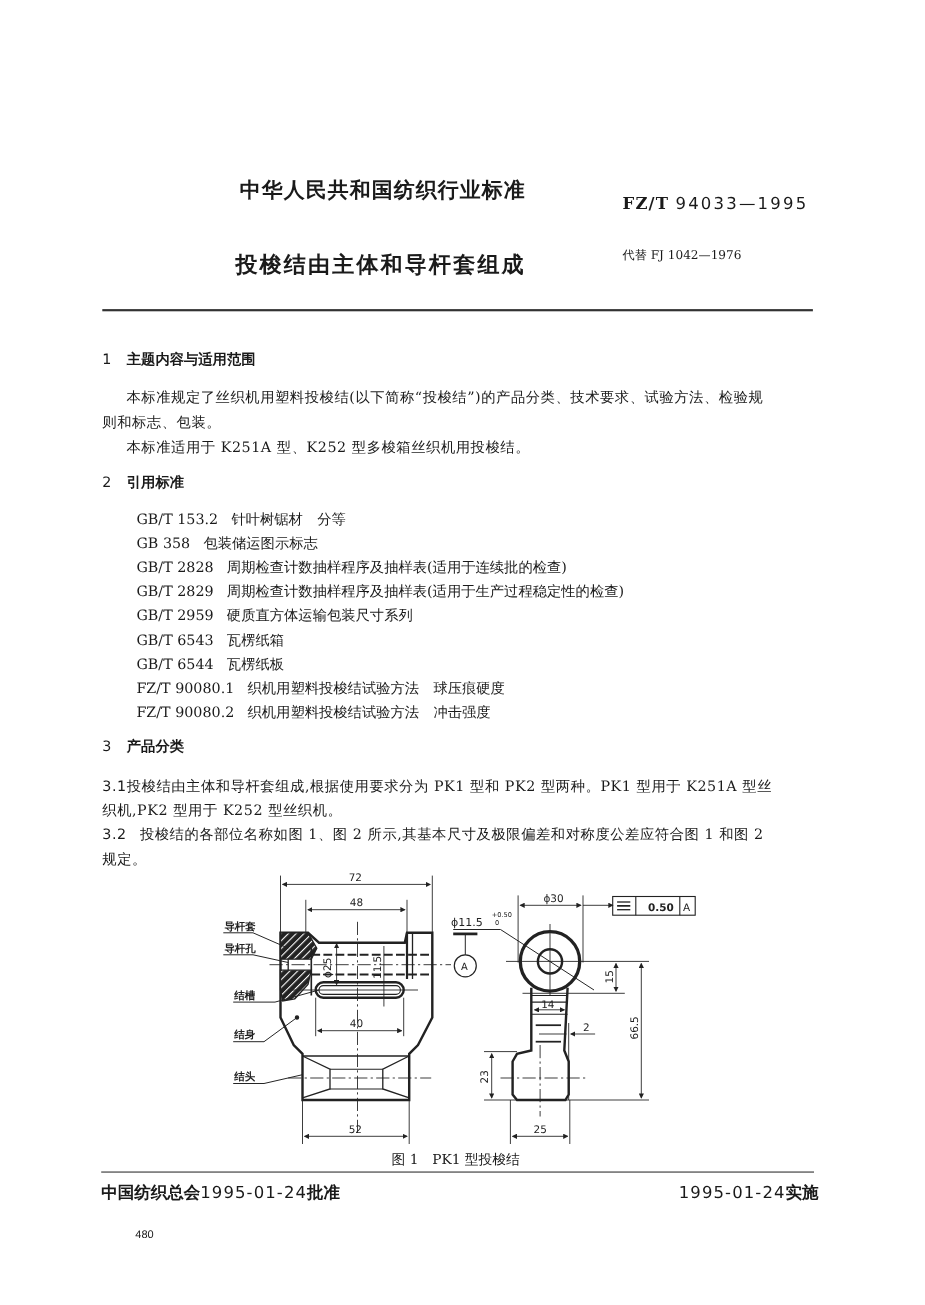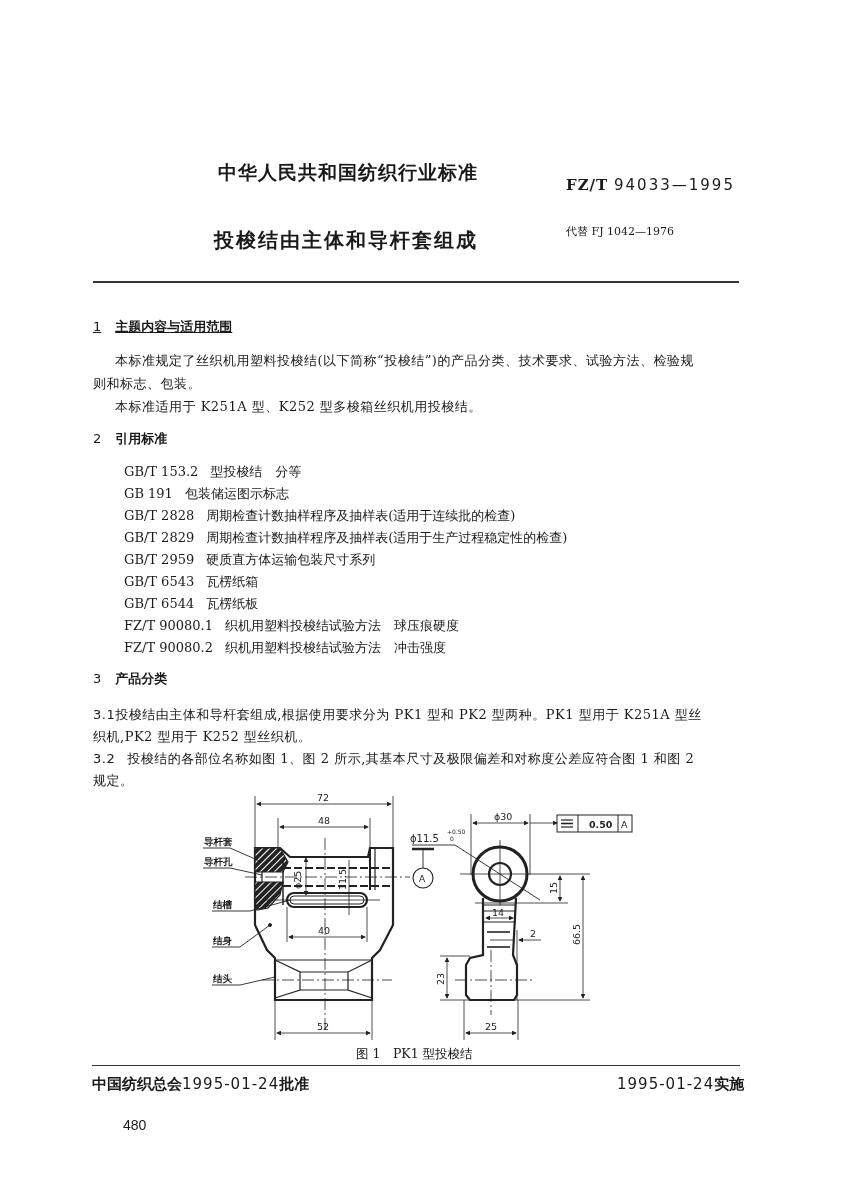--- a/index.html
+++ b/index.html
@@ -21,53 +21,53 @@
   .sec-head .num { font-family: "DejaVu Sans", sans-serif; font-weight: normal; margin-right: 14px; }
   .para { font-size: 13px; letter-spacing: 0.5px; }
   .ref-row { font-size: 13px; }
   .ref-row .code { display: inline-block; }
   .ref-row .title { margin-left: 12px; }
 
   .fig-caption { left: 356px; top: 1046px; font-size: 12.5px; }
   .footer-left { left: 92px; top: 1075px; font-size: 15px; font-weight: bold; }
   .footer-left .date, .footer-right .date { font-family: "DejaVu Sans", sans-serif; font-weight: normal; letter-spacing: 1px; }
   .footer-right { left: 617px; top: 1075px; font-size: 15px; font-weight: bold; }
-  .page-num { left: 123px; top: 1117px; font-size: 14px; font-family: "Liberation Sans", sans-serif; }
+  .page-num { left: 123px; top: 1117px; font-size: 10px; font-family: "Liberation Sans", sans-serif; }
 
   svg text { font-family: "DejaVu Sans", sans-serif; }
 </style>
 </head>
 <body>
 
 <div class="abs org-title">中华人民共和国纺织行业标准</div>
 <div class="abs std-code">
   <span class="prefix">FZ/T</span>
   <span class="num">94033—1995</span>
 </div>
 <div class="abs doc-title">投梭结由主体和导杆套组成</div>
 <div class="abs replaces">代替 FJ 1042—1976</div>
 
 <div class="rule" style="left:93px; top:281px; width:646px;"></div>
 
-<div class="abs sec-head" style="left:93px; top:318px;text-decoration:underline;">
+<div class="abs sec-head" style="left:93px; top:318px;">
   <span class="num">1</span><span>主题内容与适用范围</span>
 </div>
 <div class="abs para" style="left:115px; top:352px;">本标准规定了丝织机用塑料投梭结(以下简称“投梭结”)的产品分类、技术要求、试验方法、检验规</div>
 <div class="abs para" style="left:93px; top:375px;">则和标志、包装。</div>
 <div class="abs para" style="left:115px; top:398px;">本标准适用于 K251A 型、K252 型多梭箱丝织机用投梭结。</div>
 
 <div class="abs sec-head" style="left:93px; top:430px;">
   <span class="num">2</span><span>引用标准</span>
 </div>
 
 <div class="abs ref-row" style="left:124px; top:463px;">
-  <span class="code">GB/T 153.2</span><span class="title">型投梭结　分等</span>
+  <span class="code">GB/T 153.2</span><span class="title">针叶树锯材　分等</span>
 </div>
 <div class="abs ref-row" style="left:124px; top:485px;">
-  <span class="code">GB 191</span><span class="title">包装储运图示标志</span>
+  <span class="code">GB 358</span><span class="title">包装储运图示标志</span>
 </div>
 <div class="abs ref-row" style="left:124px; top:507px;">
   <span class="code">GB/T 2828</span><span class="title">周期检查计数抽样程序及抽样表(适用于连续批的检查)</span>
 </div>
 <div class="abs ref-row" style="left:124px; top:529px;">
   <span class="code">GB/T 2829</span><span class="title">周期检查计数抽样程序及抽样表(适用于生产过程稳定性的检查)</span>
 </div>
 <div class="abs ref-row" style="left:124px; top:551px;">
   <span class="code">GB/T 2959</span><span class="title">硬质直方体运输包装尺寸系列</span>
 </div>

